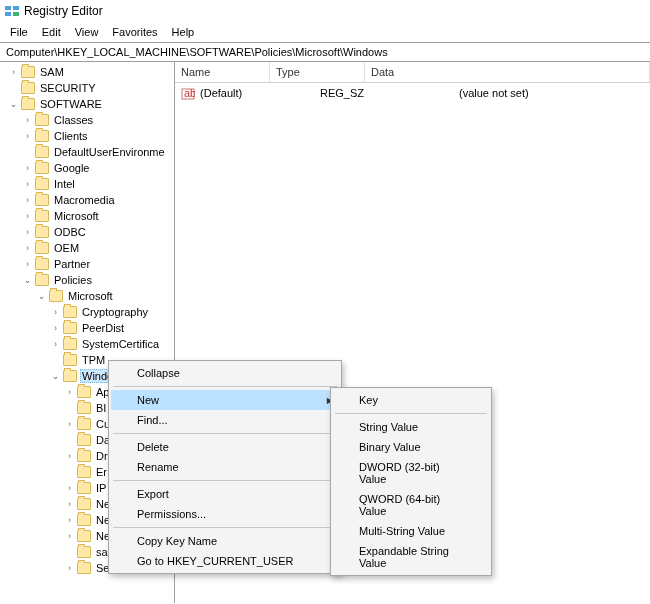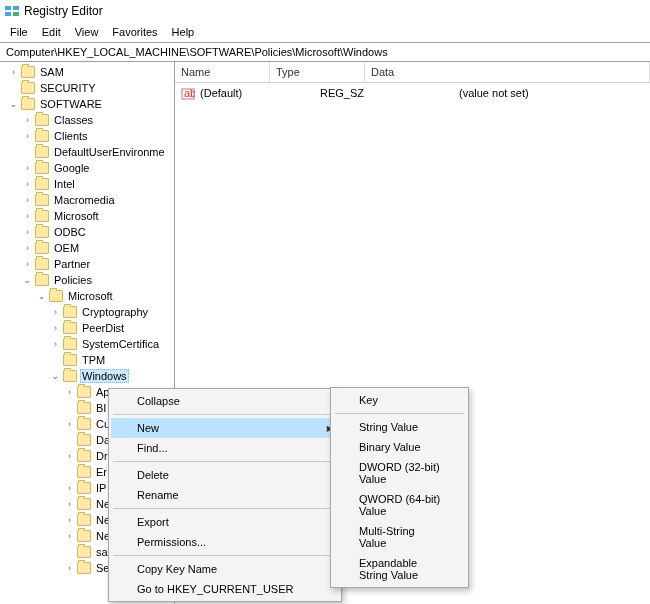--- a/index.html
+++ b/index.html
@@ -31,22 +31,22 @@
   .folder { width: 14px; height: 12px; margin-right: 3px; background: #ffe9a6; border: 1px solid #d9b65a; border-radius: 1px; position: relative; }
   .folder::before { content: ""; position: absolute; top: -3px; left: 0; width: 5px; height: 2px; background: #ffe9a6; border: 1px solid #d9b65a; border-bottom: none; border-radius: 1px 1px 0 0; }
   .node-label { padding: 0 2px; }
   .selected .node-label { background: #cde8ff; border: 1px dotted #7ab8e0; padding: 0 1px; }
 
   .ctx-menu { position: absolute; background: #f4f4f4; border: 1px solid #a8a8a8; box-shadow: 2px 3px 6px rgba(0,0,0,0.25); padding: 2px; z-index: 10; }
   .ctx-item { padding: 4px 22px 4px 26px; cursor: default; position: relative; }
   .ctx-item:hover, .ctx-item.hover { background: #bde2ff; }
   .ctx-sep { height: 1px; background: #c8c8c8; margin: 3px 2px; }
   .ctx-arrow { position: absolute; right: 6px; top: 50%; transform: translateY(-50%); font-size: 8px; color: #333; }
-  #ctx-main { left: 108px; top: 388px; width: 234px; }
-  #ctx-sub  { left: 330px; top: 387px; width: 139px; }
+  #ctx-main { left: 108px; top: 360px; width: 234px; }
+  #ctx-sub  { left: 330px; top: 387px; width: 162px; }
 
   .reg-svg { width:16px; height:16px; }
 </style>
 </head>
 <body>
 
 <div class="titlebar">
   <span class="app-icon">
     <svg class="reg-svg" viewBox="0 0 16 16">
         <rect x="1" y="3" width="6" height="4" fill="#4aa3df"></rect>

